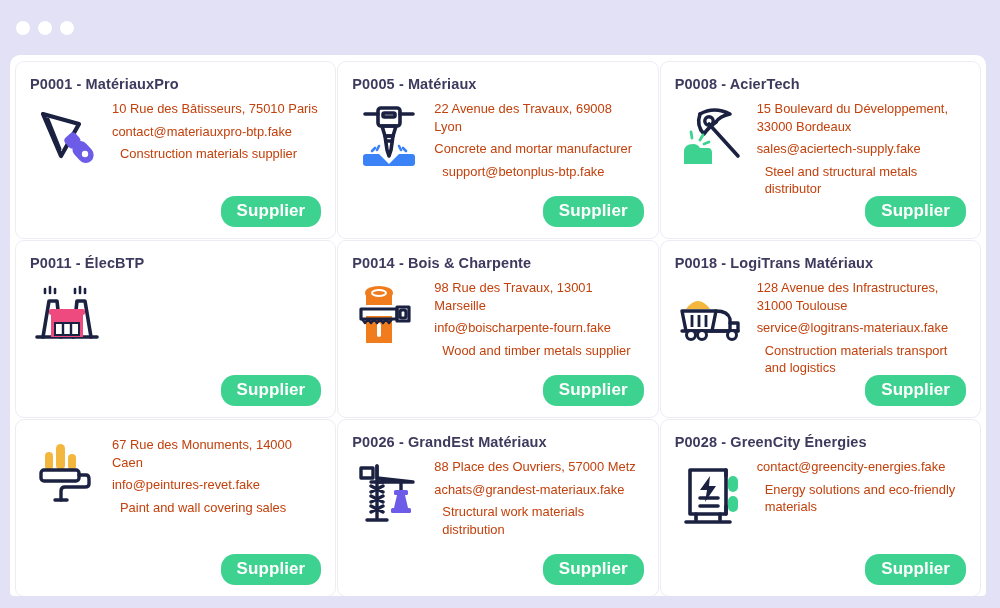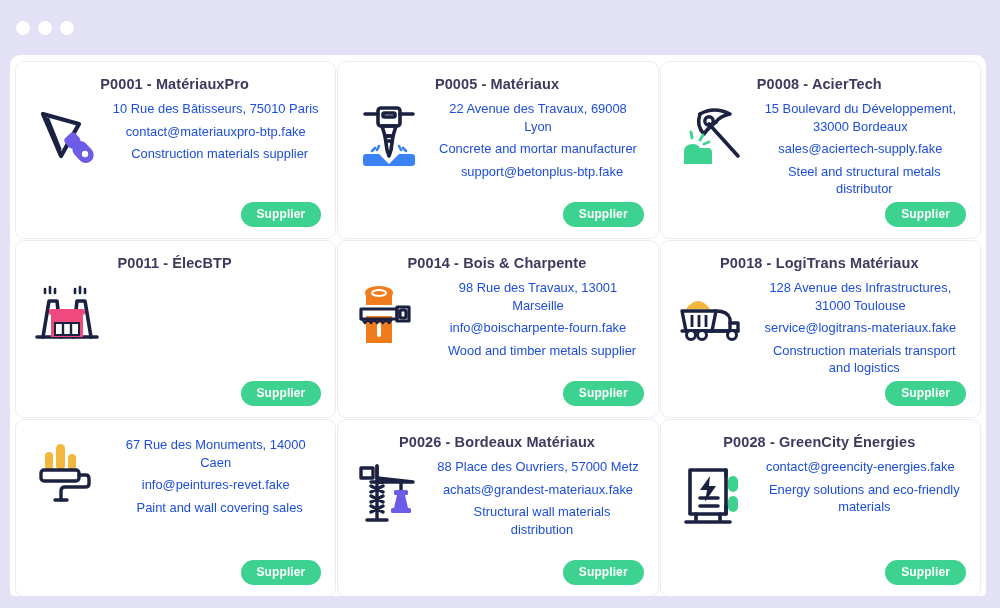--- a/index.html
+++ b/index.html
@@ -6,21 +6,20 @@
   html, body {
     width: 1000px; height: 608px;
     font-family: "Liberation Sans", sans-serif;
     background: #e2e1f5;
     overflow: hidden;
   }
   #app {
     position: relative;
     width: 808px; height: 608px;
     background: #e2e1f5;
-    text-align: center;
   }
 
   
   .titlebar {
     position: absolute;
     top: 0; left: 0;
     width: 1000px; height: 55px;
     display: flex; align-items: center;
     padding-left: 16px;
   }
@@ -91,36 +90,36 @@
   .card-icon svg { width: 72px; height: 72px; display:block; }
 
   .card-lines {
     flex: 1 1 auto;
     padding-top: 2px;
     min-width: 0;
   }
   .line {
     font-size: 12.9px;
     line-height: 17.5px;
-    color: #1d4ed8;
+    color: #c2410c;
     margin-bottom: 5px;
     word-break: break-word;
   }
   .line:last-child { margin-bottom: 0; margin-left: 8px; }
 
   .badge-row {
     position: absolute;
     right: 14px;
     bottom: 11px;
   }
   .badge {
     display: inline-block;
     background: #3ed290;
     color: #ffffff;
-    font-size: 12px;
+    font-size: 17px;
     font-weight: bold;
     padding: 5px 16px 6px 16px;
     border-radius: 14px;
     letter-spacing: 0.1px;
     white-space: nowrap;
   }
 </style>
 </head>
 <body>
 
@@ -345,21 +344,21 @@
             <div class="line">info@peintures-revet.fake</div>
             <div class="line">Paint and wall covering sales</div>
           </div>
         </div>
         <div class="badge-row">
           <span class="badge">Supplier</span>
         </div>
       </div>
 
       <div class="card">
-        <div class="card-title">P0026 - Bordeaux Matériaux</div>
+        <div class="card-title">P0026 - GrandEst Matériaux</div>
         <div class="card-body">
           <div class="card-icon">
             <svg viewBox="0 0 72 72">
               <g fill="none" stroke="#1b2141" stroke-width="3.4" stroke-linecap="round" stroke-linejoin="round">
                 <path d="M8 10 H20 V20 H8 Z"></path>
                 <path d="M24 8 L24 20 L60 24 L24 24"></path>
                 <path d="M24 8 L24 60"></path>
                 <path d="M18 24 H30"></path>
                 <path d="M14 62 H34"></path>
                 <path d="M18 28 L30 34 M30 28 L18 34 M18 38 L30 44 M30 38 L18 44 M18 48 L30 54 M30 48 L18 54"></path>
@@ -368,21 +367,21 @@
               <g fill="#6c5ce7">
                 <rect x="41" y="32" width="14" height="5" rx="1.5"></rect>
                 <path d="M44 37 L52 37 L55 50 L41 50 Z"></path>
                 <rect x="38" y="50" width="20" height="5" rx="1.5"></rect>
               </g>
             </svg>
           </div>
           <div class="card-lines">
             <div class="line">88 Place des Ouvriers, 57000 Metz</div>
             <div class="line">achats@grandest-materiaux.fake</div>
-            <div class="line">Structural wall materials distribution</div>
+            <div class="line">Structural work materials distribution</div>
           </div>
         </div>
         <div class="badge-row">
           <span class="badge">Supplier</span>
         </div>
       </div>
 
       <div class="card">
         <div class="card-title">P0028 - GreenCity Énergies</div>
         <div class="card-body">

